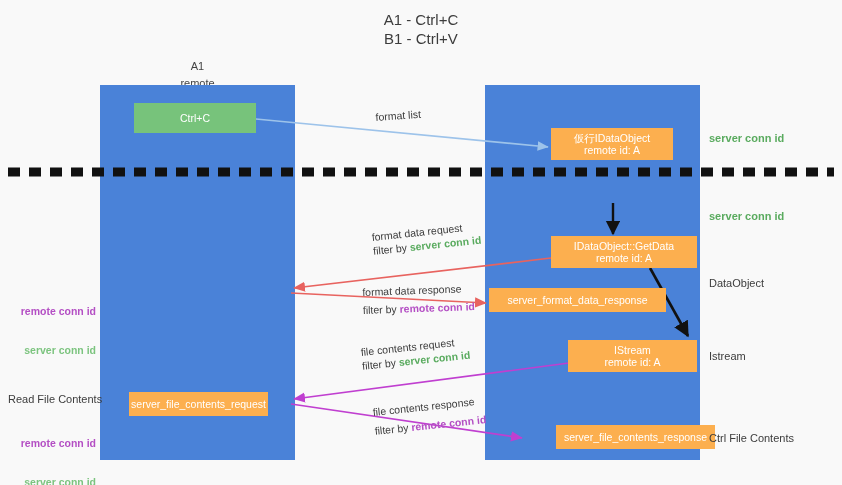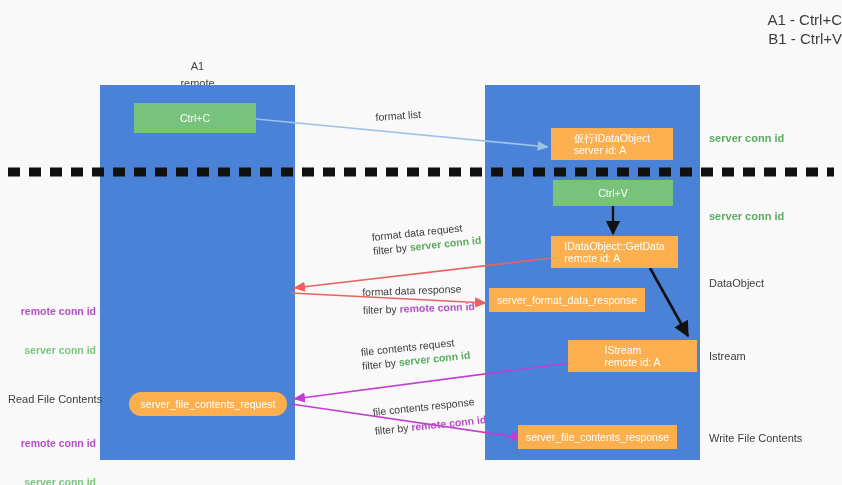--- a/index.html
+++ b/index.html
@@ -14,21 +14,21 @@
     background: #f9f9f9;
     font-family: "Liberation Sans", sans-serif;
     overflow: hidden;
   }
   .abs { position: absolute; }
 
   
   #title {
     left: 0; top: 10px;
     width: 842px;
-    text-align: right;
+    text-align: center;
     font-size: 15px;
     color: #3c3c3c;
     line-height: 19px;
     white-space: pre;
   }
 
   
   .col-head {
     text-align: center;
     font-size: 11px;
@@ -40,21 +40,21 @@
   
   .lane {
     background: #4a82d8;
   }
 
   
   .node {
     display: flex;
     align-items: center;
     justify-content: center;
-    text-align: left;
+    text-align: center;
     color: #ffffff;
     font-size: 10.5px;
     line-height: 12.5px;
     white-space: pre;
     box-sizing: border-box;
   }
   .node.green { background: #77c37b; }
   .node.orange { background: #fcaf4f; }
 
   
@@ -138,36 +138,35 @@
     <path d="M291,404 L522,438" stroke="#c03fd0" stroke-width="1.7" fill="none" marker-end="url(#ah-magenta)"></path>
 
     <g>
       <line x1="8" y1="172" x2="834" y2="172" stroke="#111111" stroke-width="9" stroke-dasharray="12 9" stroke-linecap="butt"></line>
     </g>
   </svg>
 
   <div class="abs node green" style="left:134px; top:103px; width:122px; height:30px;">Ctrl+C</div>
 
   <div class="abs node orange" style="left:551px; top:128px; width:122px; height:32px;">仮行IDataObject
-server id: A</div>
-
-  <div class="abs node green" style="left:553px; top:180px; width:120px; height:26px;">Ctrl+V</div>
-
-  <div class="abs node orange" style="left:551px; top:236px; width:127px; height:32px;">IDataObject::GetData
+remote id: A</div>
+
+
+  <div class="abs node orange" style="left:551px; top:236px; width:146px; height:32px;">IDataObject::GetData
 remote id: A</div>
 
   <div class="abs node orange" style="left:568px; top:340px; width:129px; height:32px;">IStream
 remote id: A</div>
 
 
-  <div class="abs node orange" style="left:489px; top:288px; width:156px; height:24px;">server_format_data_response</div>
-
-  <div class="abs node orange" style="left:129px; top:392px; width:158px; height:24px;border-radius:12px;">server_file_contents_request</div>
-
-  <div class="abs node orange" style="left:518px; top:425px; width:159px; height:24px;">server_file_contents_response</div>
+  <div class="abs node orange" style="left:489px; top:288px; width:177px; height:24px;">server_format_data_response</div>
+
+  <div class="abs node orange" style="left:129px; top:392px; width:139px; height:24px;">server_file_contents_request</div>
+
+  <div class="abs node orange" style="left:556px; top:425px; width:159px; height:24px;">server_file_contents_response</div>
 
   <div class="abs edge-label" style="left:375px; top:110px; transform:rotate(-4deg); transform-origin:left top;">format list</div>
 
   <div class="abs" style="left:371px; top:230px; transform:rotate(-6deg); transform-origin:left top;">
     <div class="edge-label"><span>format data request</span></div>
     <div class="edge-label"><span>filter by </span><span class="hl-green">server conn id</span></div>
   </div>
 
   <div class="abs" style="left:362px; top:285px; transform:rotate(-2deg); transform-origin:left top;">
     <div class="edge-label"><span>format data response</span></div>
@@ -185,21 +184,21 @@
   </div>
 
   <div class="abs side-label green-txt" style="left:709px; top:132px;">server conn id</div>
 
   <div class="abs side-label green-txt" style="left:709px; top:210px;">server conn id</div>
 
   <div class="abs side-label" style="left:709px; top:245px;margin-top:32px;">DataObject</div>
 
   <div class="abs side-label" style="left:709px; top:350px;">Istream</div>
 
-  <div class="abs side-label" style="left:709px; top:432px;">Write File Contents</div>
+  <div class="abs side-label" style="left:709px; top:432px;">Ctrl File Contents</div>
 
   <div class="abs conn-stack" style="left:0px; top:279px; width:96px;">
     <div class="l1">remote conn id</div>
     <div class="l2">server conn id</div>
   </div>
 
   <div class="abs side-label" style="left:8px; top:393px;text-align:right;">Read File Contents</div>
 
   <div class="abs conn-stack" style="left:0px; top:411px; width:96px;">
     <div class="l1">remote conn id</div>

